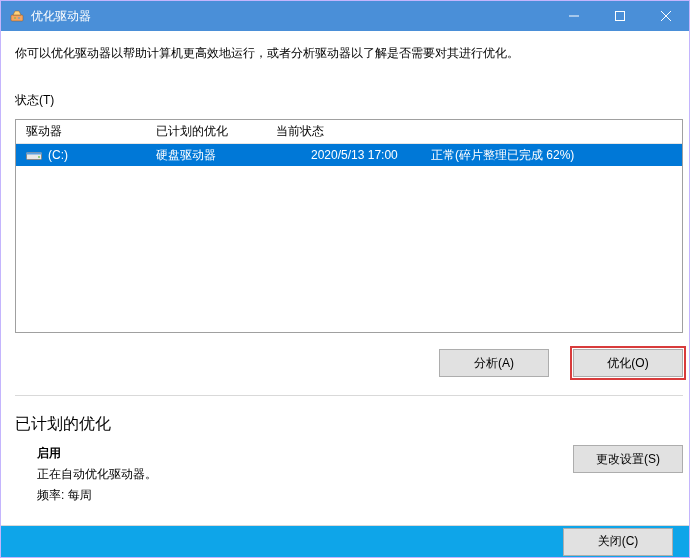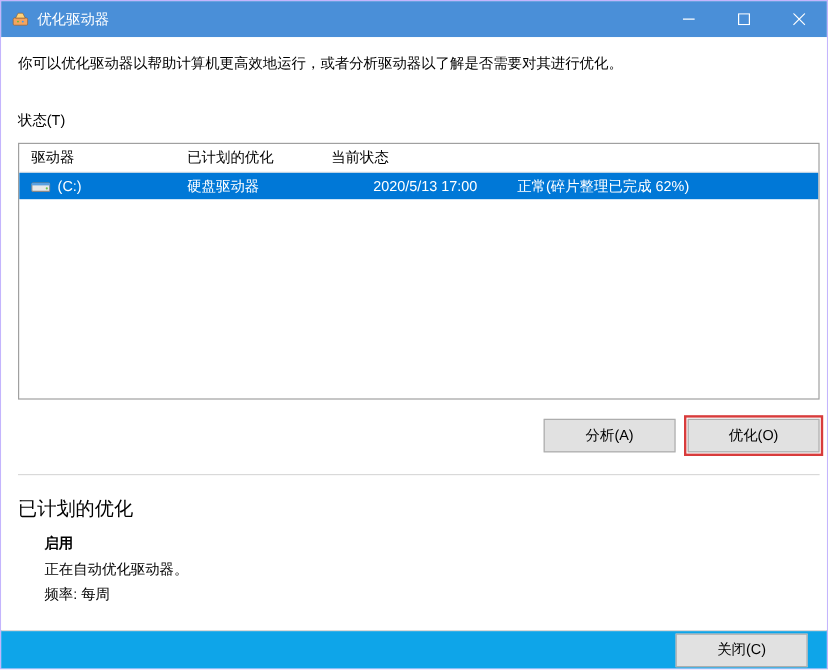--- a/index.html
+++ b/index.html
@@ -19,21 +19,21 @@
   .drive-header { display: flex; height: 24px; align-items: center; border-bottom: 1px solid #e5e5e5; }
   .drive-header .col { padding: 0 10px; font-size: 12px; }
   .col.c-drive { width: 130px; }
   .col.c-media { width: 155px; }
   .col.c-last  { width: 120px; }
   .col.c-stat  { flex: 1; }
   .drive-row { display: flex; height: 22px; align-items: center; background: #0078d7; color: #fff; }
   .drive-row .col { padding: 0 10px; font-size: 12px; white-space: nowrap; overflow: hidden; }
   .drive-row .c-drive { display: flex; align-items: center; gap: 6px; }
   .drive-icon { width: 16px; height: 12px; display: inline-block; }
-  .btn-row { display: flex; justify-content: flex-end; gap: 10px; margin-top: 16px; margin-bottom: 18px; }
+  .btn-row { display: flex; justify-content: flex-end; gap: 24px; margin-top: 16px; margin-bottom: 18px; }
   .btn { width: 110px; height: 28px; border: 1px solid #adadad; background: #e1e1e1; display: flex; align-items: center; justify-content: center; font-size: 12px; cursor: default; }
   .btn.highlight { outline: 2px solid #d83b3b; outline-offset: 1px; }
   .divider { height: 1px; background: #d9d9d9; margin-bottom: 18px; }
   .schedule-title { font-size: 16px; margin-bottom: 10px; }
   .schedule-row { display: flex; }
   .schedule-info { flex: 1; padding-left: 22px; }
   .schedule-info .on { font-weight: bold; margin-bottom: 6px; }
   .schedule-info .line { margin-bottom: 4px; }
   .change-col { width: 130px; display: flex; justify-content: flex-end; }
   
@@ -107,19 +107,22 @@
 
     <div class="divider"></div>
 
     <div class="schedule-title">已计划的优化</div>
     <div class="schedule-row">
       <div class="schedule-info">
         <div class="on line">启用</div>
         <div class="line">正在自动优化驱动器。</div>
         <div class="line">频率: 每周</div>
       </div>
+      <div class="change-col">
+        <div class="btn">更改设置(S)</div>
+      </div>
     </div>
   </div>
 
   <div class="footer">
     <div class="btn">关闭(C)</div>
   </div>
 </div>
 
 </body></html>

